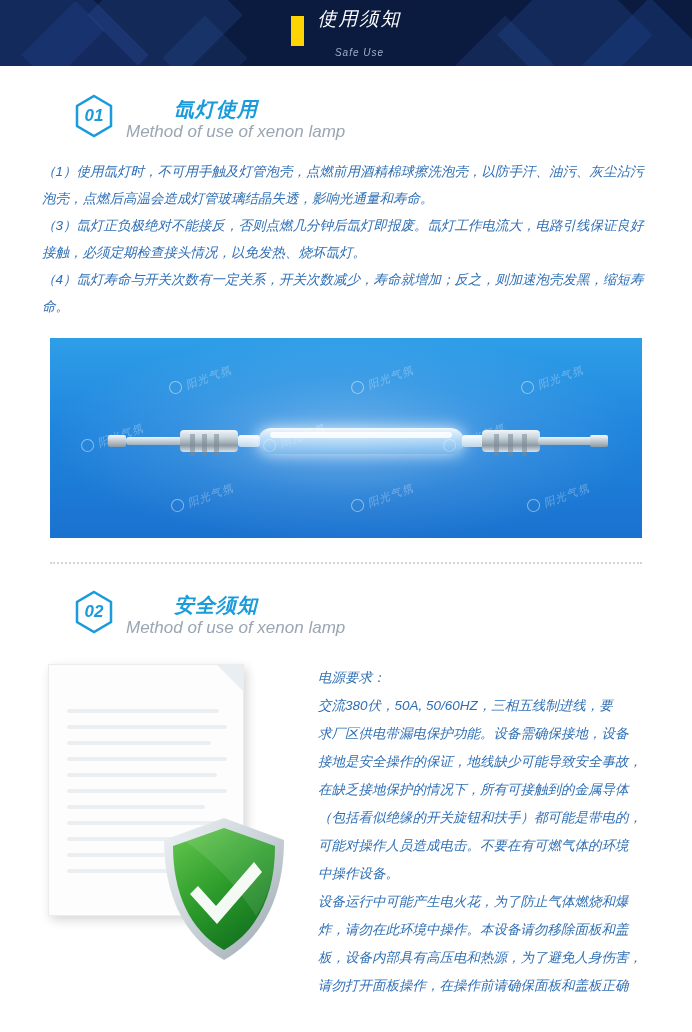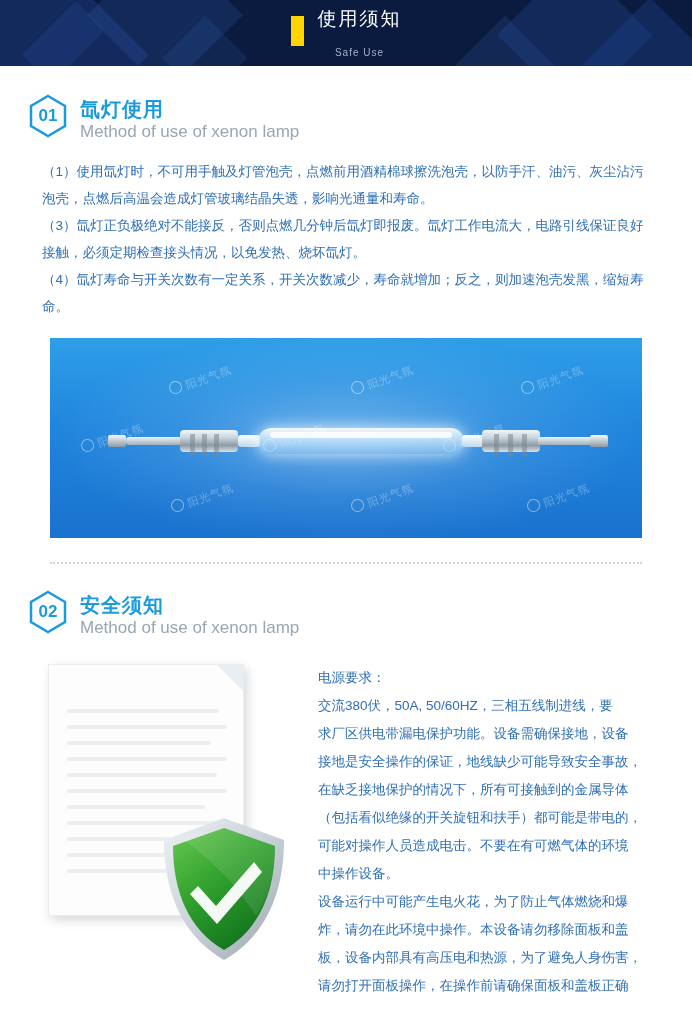--- a/index.html
+++ b/index.html
@@ -6,20 +6,21 @@
   html, body {
     width: 692px; height: 1032px;
     background: #ffffff;
     font-family: "Liberation Sans", sans-serif;
     overflow: hidden;
   }
   #page {
     position: relative;
     width: 692px; height: 1032px;
     background: #ffffff;
+    font-style: italic;
   }
 
   
   .banner {
     position: relative;
     width: 692px; height: 66px;
     background: #0b1b3f;
     overflow: hidden;
   }
   .banner .facet {
@@ -59,21 +60,21 @@
     font-size: 10px;
     letter-spacing: 1px;
     line-height: 14px;
     margin-top: 15px;
   }
 
   
   .section-head {
     display: flex;
     align-items: flex-start;
-    padding-left: 28px;
+    padding-left: 74px;
   }
   .hex {
     position: relative;
     width: 40px; height: 44px;
     flex: 0 0 40px;
     margin-right: 12px;
   }
   .hex svg { display: block; }
   .hex-num {
     position: absolute;
@@ -84,20 +85,21 @@
     font-weight: bold;
     font-family: "Liberation Sans", sans-serif;
   }
   .head-texts { padding-top: 2px; }
   .head-cn {
     color: #1a9bdc;
     font-size: 20px;
     font-weight: bold;
     line-height: 26px;
     letter-spacing: 1px;
+    margin-left: 48px;
   }
   .head-en {
     color: #9aa6b2;
     font-size: 17px;
     line-height: 16px;
     margin-top: 2px;
     text-align: right;
   }
 
   

